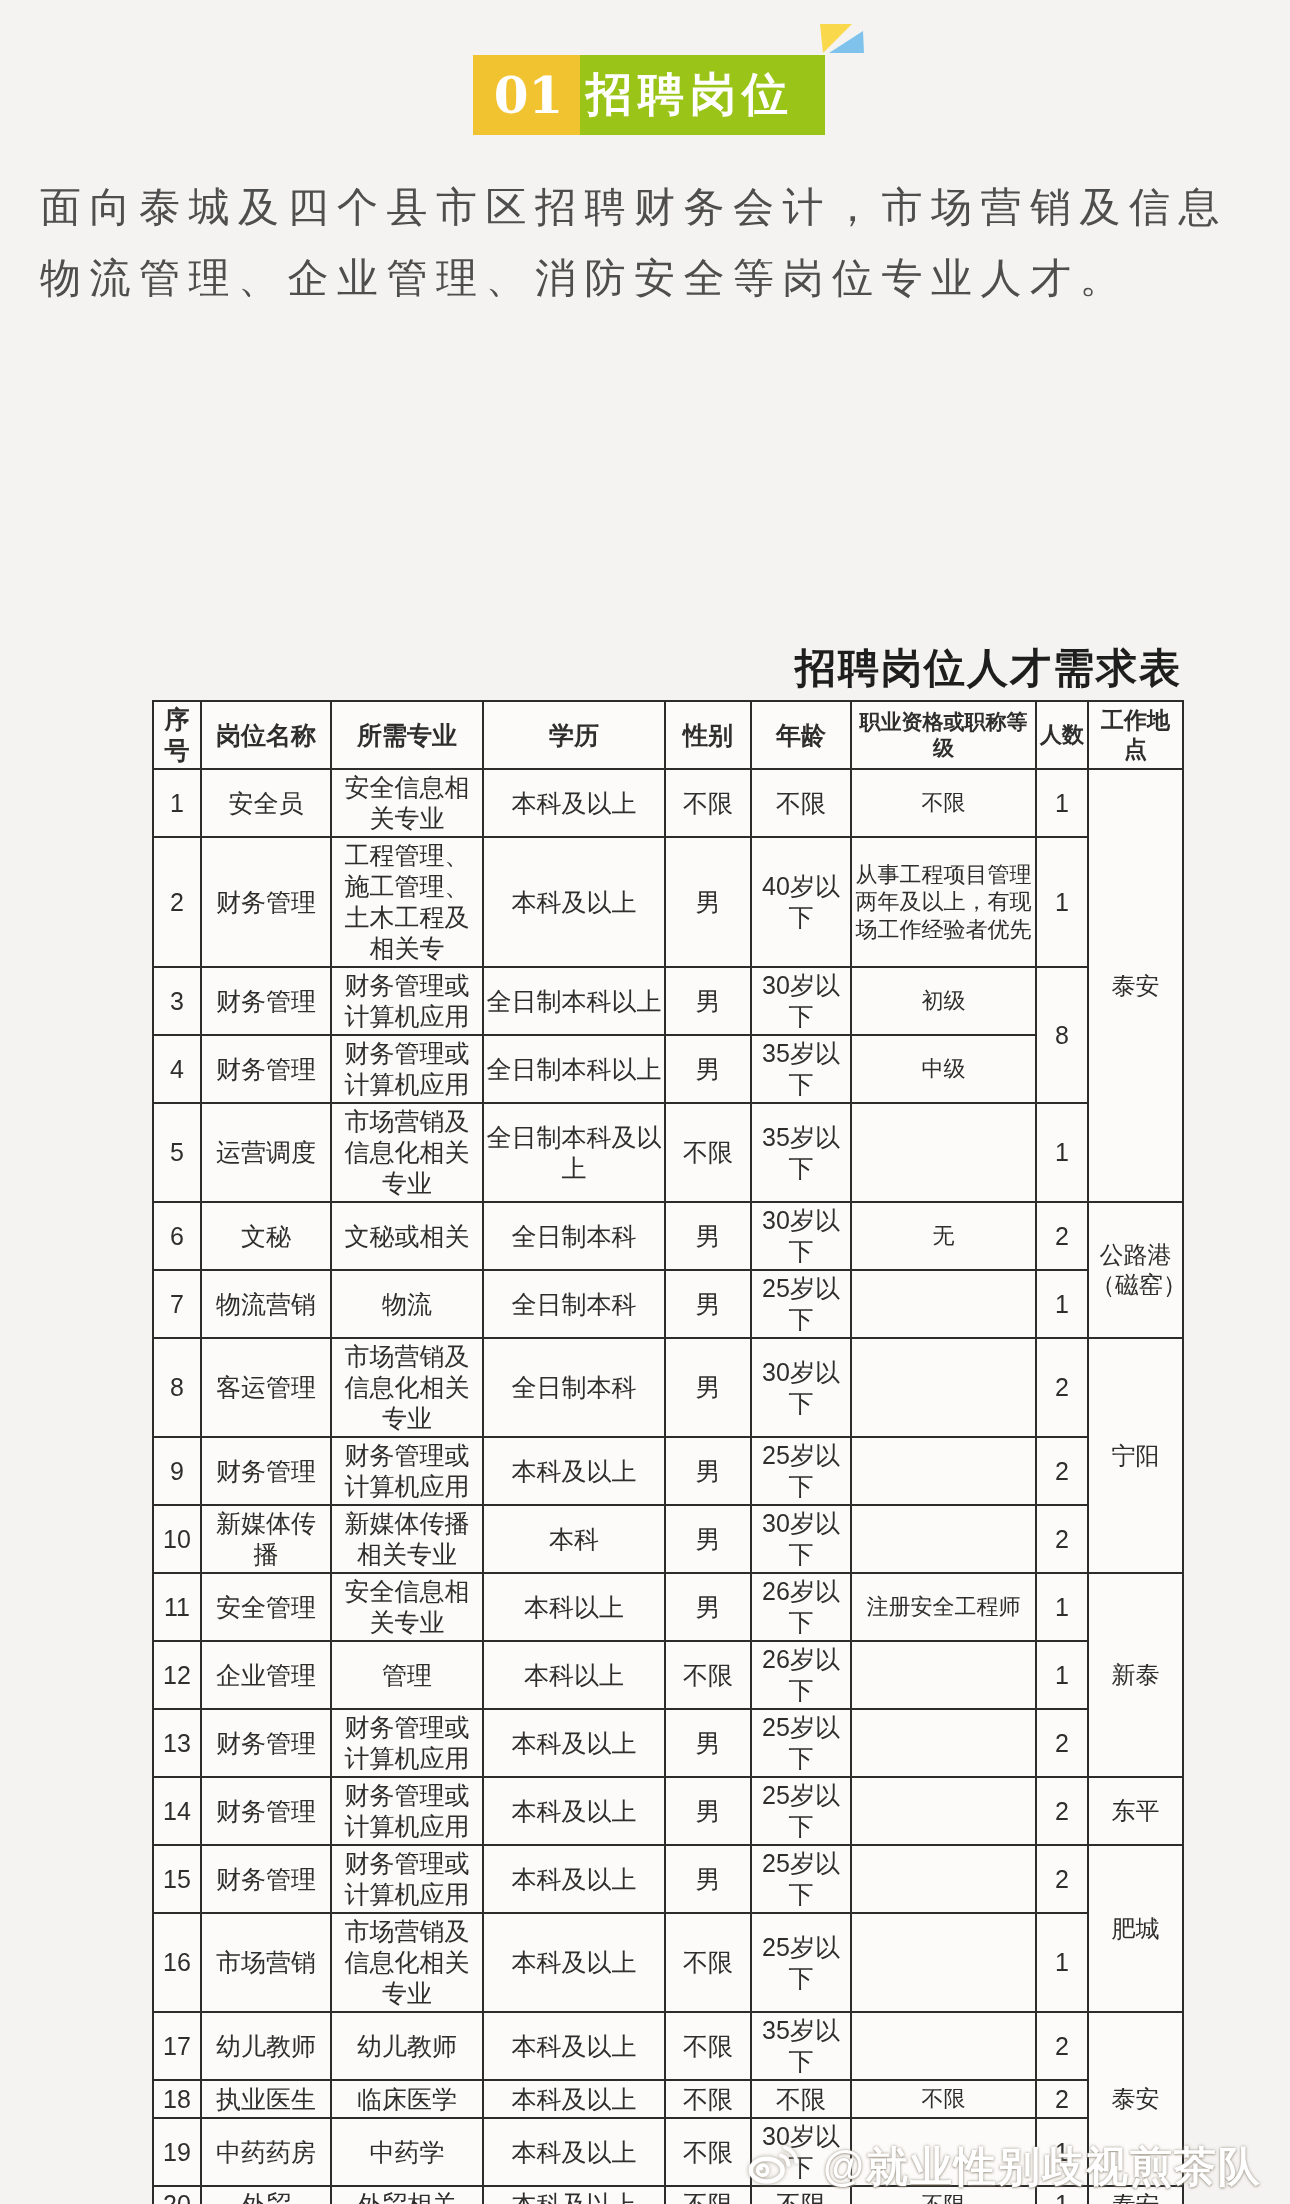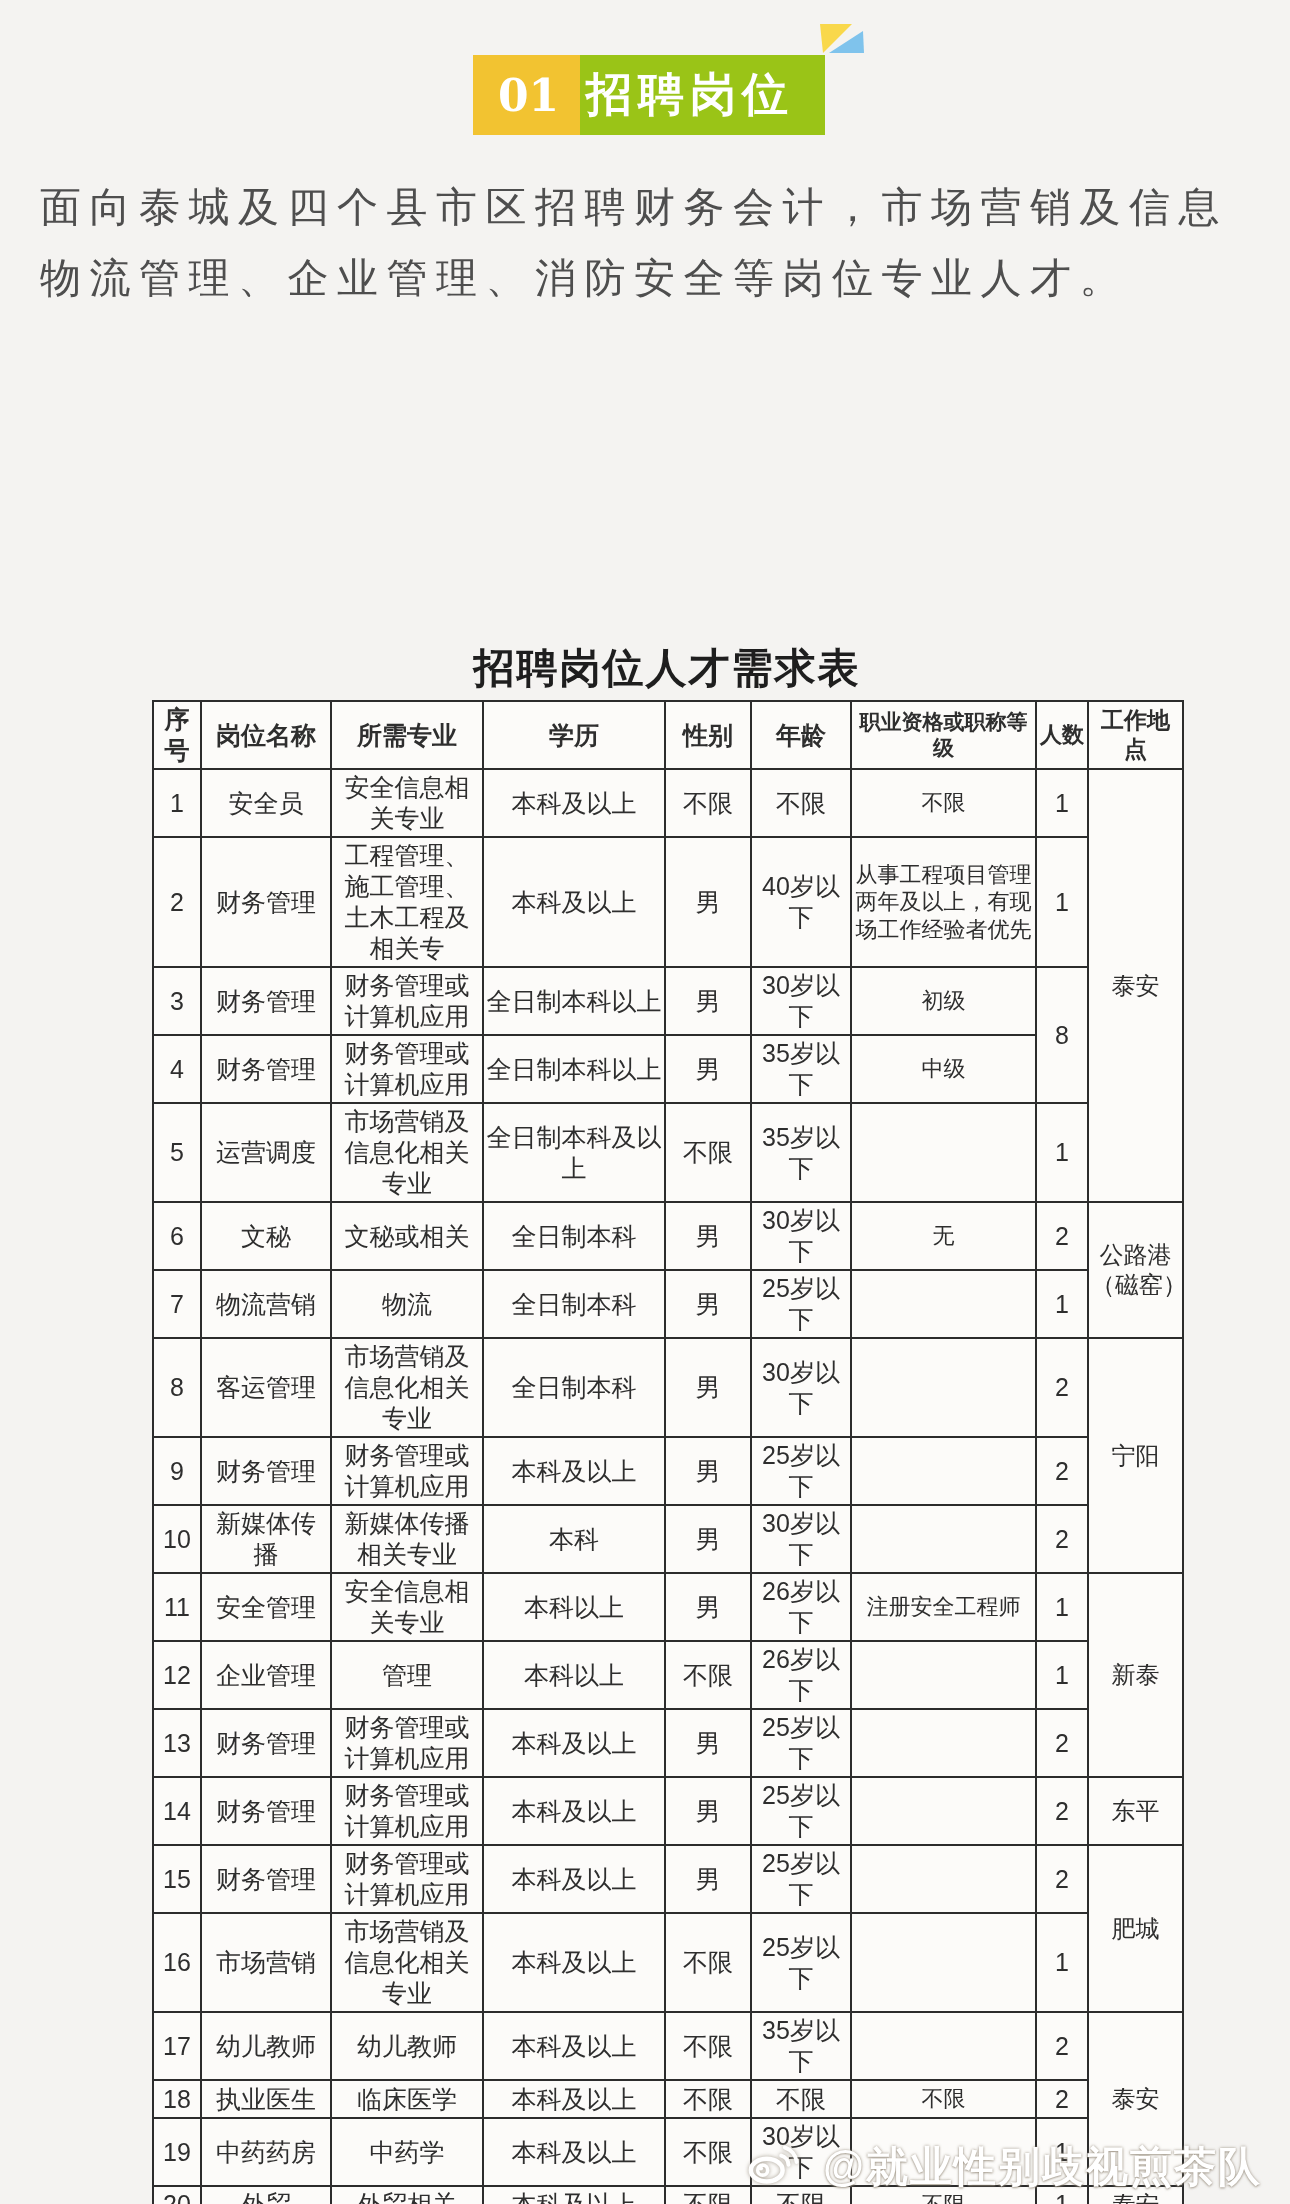--- a/index.html
+++ b/index.html
@@ -9,41 +9,41 @@
     font-family:"Liberation Sans",sans-serif;
     position:relative;overflow:hidden;
     color:#3c3c3c;
   }
   .page{position:absolute;inset:0;}
 
   
   .num-box{
     position:absolute;left:473px;top:55px;width:111px;height:80px;
     display:flex;align-items:center;justify-content:center;
-    color:#fff;font-family:"DejaVu Serif",serif;font-weight:bold;font-size:44px;
+    color:#fff;font-family:"DejaVu Serif",serif;font-weight:bold;font-size:50px;
   }
   .label-box{
     position:absolute;left:580px;top:55px;width:245px;height:80px;
     display:flex;align-items:center;
     color:#fff;font-weight:bold;font-size:46px;letter-spacing:6px;
     box-sizing:border-box;padding-left:6px;
   }
   .tri-decoration{position:absolute;left:818px;top:22px;width:48px;height:33px;}
 
   
   .intro{
     position:absolute;left:40px;top:172px;width:1220px;
     font-size:41px;line-height:71px;letter-spacing:8.5px;color:#4e4e4e;
   }
   .intro-line{white-space:nowrap;}
 
   
   .table-title{
     position:absolute;left:152px;top:641px;width:1030px;
-    text-align:center;font-family:"DejaVu Serif",serif;font-weight:bold;
+    text-align:right;font-family:"DejaVu Serif",serif;font-weight:bold;
     font-size:41px;color:#1e1e1e;letter-spacing:2px;
   }
   table.req{
     position:absolute;left:152px;top:700px;width:1030px;
     border-collapse:collapse;table-layout:fixed;background:#fcfbf9;
   }
   .req th,.req td{
     border:2px solid #2c2c2c;text-align:center;vertical-align:middle;
     padding:2px;font-size:25px;line-height:1.24;color:#2e2e2e;overflow:hidden;
   }

